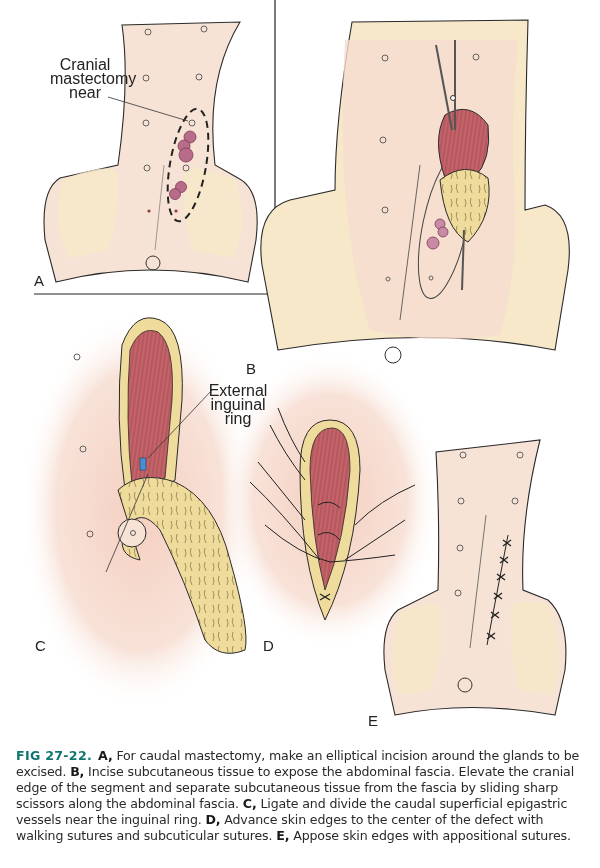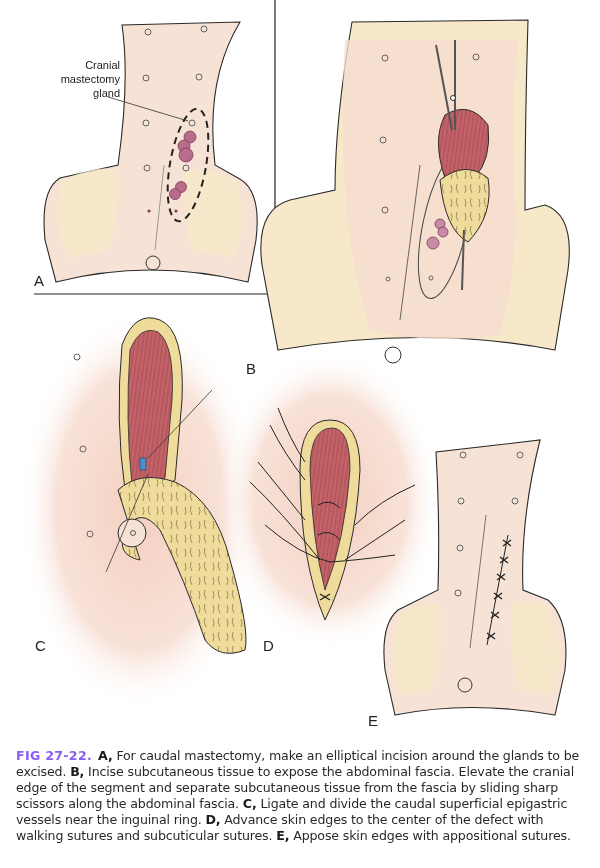--- a/index.html
+++ b/index.html
@@ -1,22 +1,22 @@
 <!DOCTYPE html>
 <html><head>
 <meta charset="utf-8">
 <style>
   html, body { margin: 0; padding: 0; background: #ffffff; }
   body { width: 600px; height: 868px; position: relative; overflow: hidden; font-family: "Liberation Sans", sans-serif; }
   .figure { position: absolute; left: 0; top: 0; width: 600px; height: 730px; }
   .figure svg { position: absolute; left: 0; top: 0; }
-  .label { position: absolute; font-family: "Liberation Sans", sans-serif; color: #222; font-size: 11px; line-height: 14px; text-align: right; }
+  .label { position: absolute; font-family: "Liberation Sans", sans-serif; color: #222; font-size: 16px; line-height: 14px; text-align: center; }
   .panel-letter { position: absolute; font-family: "Liberation Sans", sans-serif; font-size: 15px; color: #222; }
   .caption { position: absolute; left: 16px; top: 748px; width: 572px; font-family: "DejaVu Sans", sans-serif; font-size: 12.6px; line-height: 16px; color: #2a2a2a; letter-spacing: -0.15px; }
-  .caption .fig-no { color: #8b5cf6; font-weight: bold; letter-spacing: 0.3px; margin-right: 6px; }
+  .caption .fig-no { color: #0f766e; font-weight: bold; letter-spacing: 0.3px; margin-right: 6px; }
   .caption b { font-weight: bold; color: #1a1a1a; }
 </style>
 </head>
 <body>
 
 <div class="figure">
   <svg width="600" height="730" viewBox="0 0 600 730">
     <defs>
       <radialGradient id="halo" cx="50%" cy="50%" r="50%">
         <stop offset="0%" stop-color="#f4cfc0"></stop>
@@ -153,21 +153,26 @@
         <path d="M491 612 l8 6 M499 612 l-8 6"></path>
         <path d="M487 633 l8 6 M495 633 l-8 6"></path>
       </g>
       <circle cx="465" cy="685" r="7" fill="none" stroke="#333" stroke-width="1"></circle>
     </g>
   </svg>
 
   <div class="label" style="left:50px; top:58px; width:70px;">
     <div>Cranial</div>
     <div>mastectomy</div>
-    <div>gland</div>
+    <div>near</div>
+  </div>
+  <div class="label" style="left:208px; top:384px; width:60px;">
+    <div>External</div>
+    <div>inguinal</div>
+    <div>ring</div>
   </div>
 
   <div class="panel-letter" style="left:34px; top:272px;">A</div>
   <div class="panel-letter" style="left:246px; top:360px;">B</div>
   <div class="panel-letter" style="left:35px; top:637px;">C</div>
   <div class="panel-letter" style="left:263px; top:637px;">D</div>
   <div class="panel-letter" style="left:368px; top:712px;">E</div>
 </div>
 
 <div class="caption"><span class="fig-no">FIG 27-22.</span><b>A,</b><span> For caudal mastectomy, make an elliptical incision around the glands to be excised. </span><b>B,</b><span> Incise subcutaneous tissue to expose the abdominal fascia. Elevate the cranial edge of the segment and separate subcutaneous tissue from the fascia by sliding sharp scissors along the abdominal fascia. </span><b>C,</b><span> Ligate and divide the caudal superficial epigastric vessels near the inguinal ring. </span><b>D,</b><span> Advance skin edges to the center of the defect with walking sutures and subcuticular sutures. </span><b>E,</b><span> Appose skin edges with appositional sutures.</span></div>

